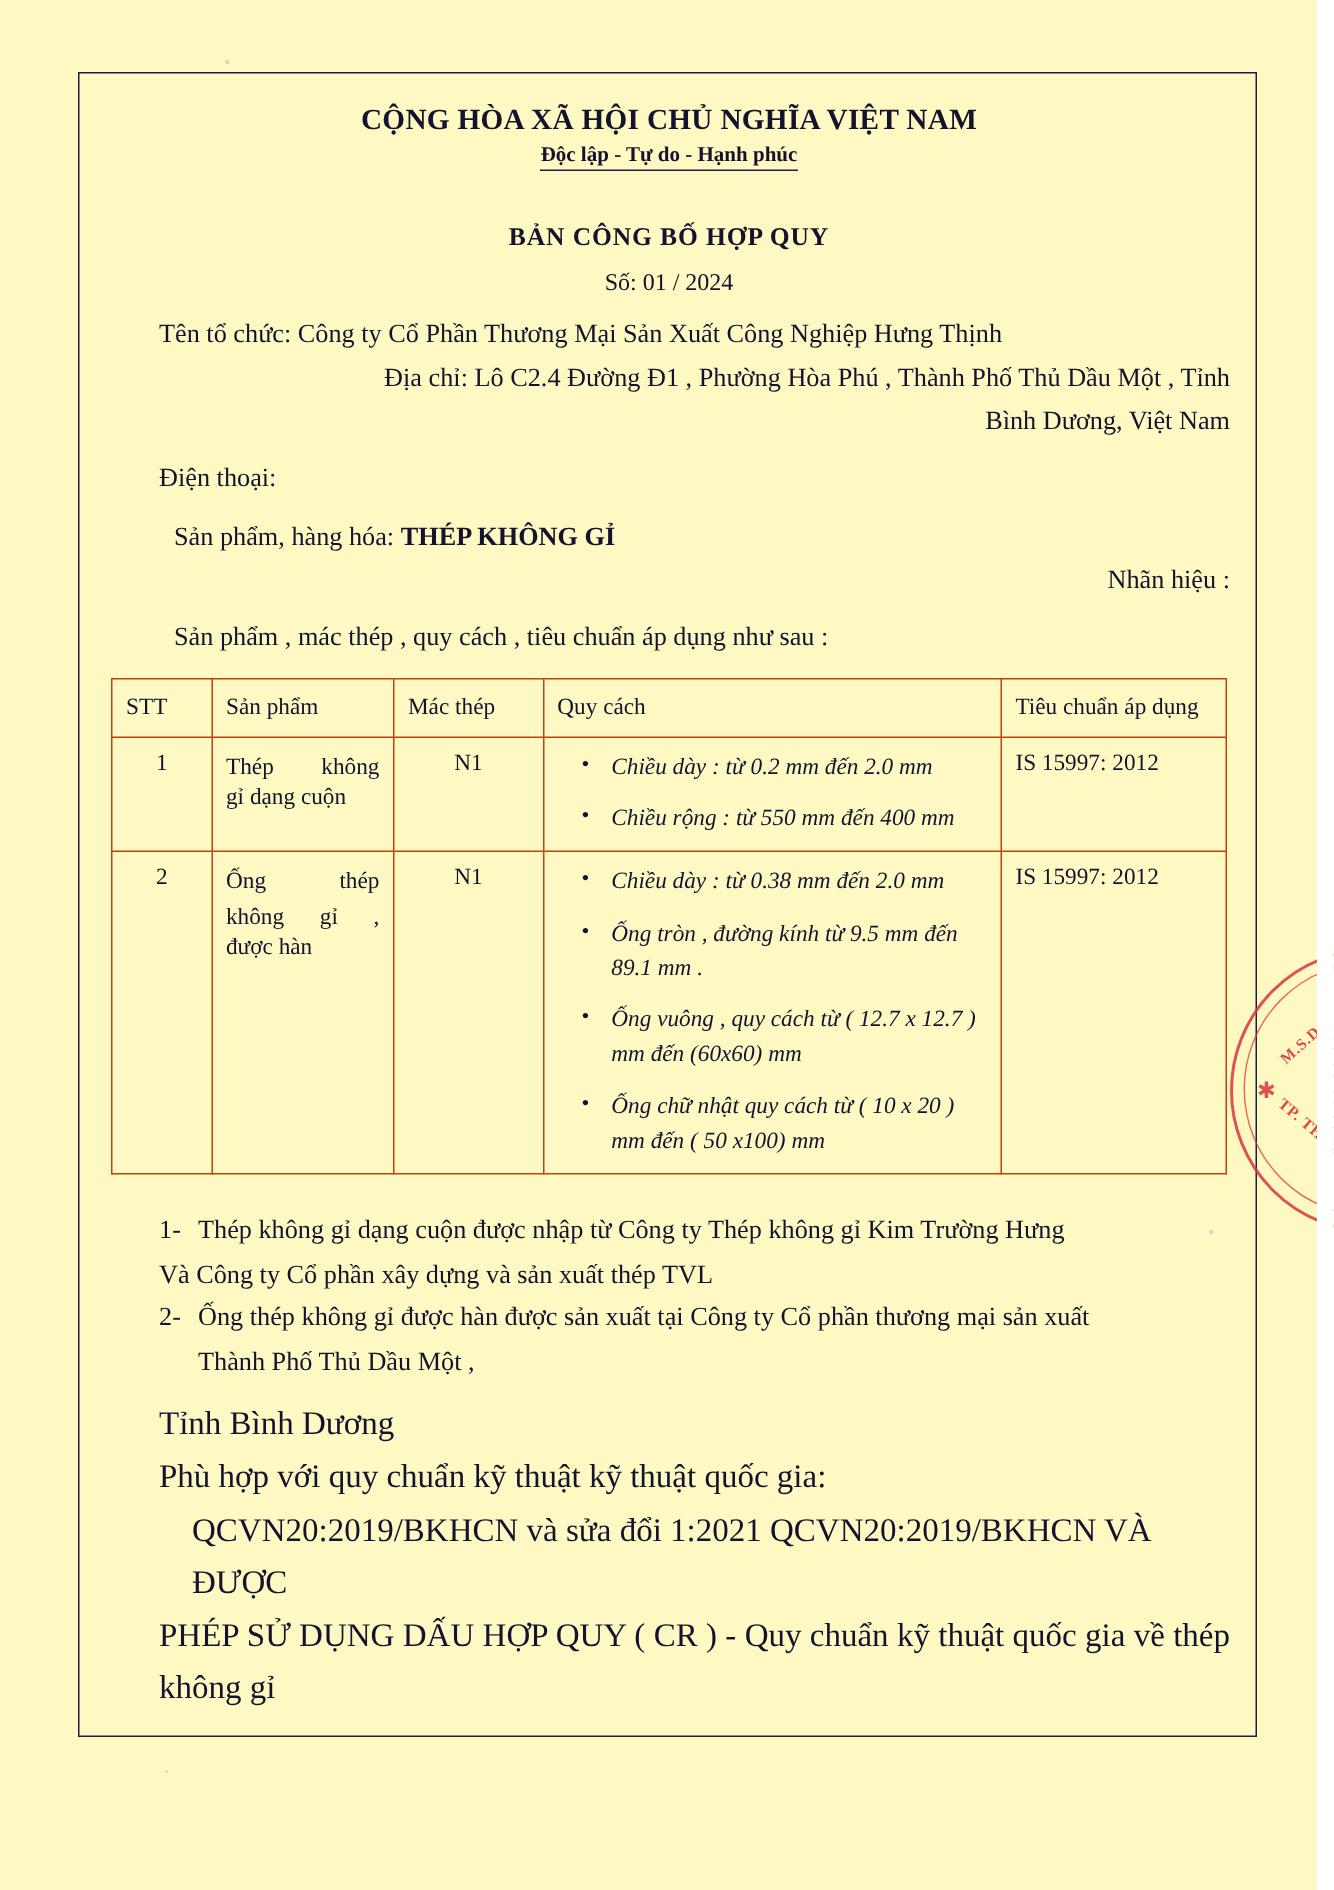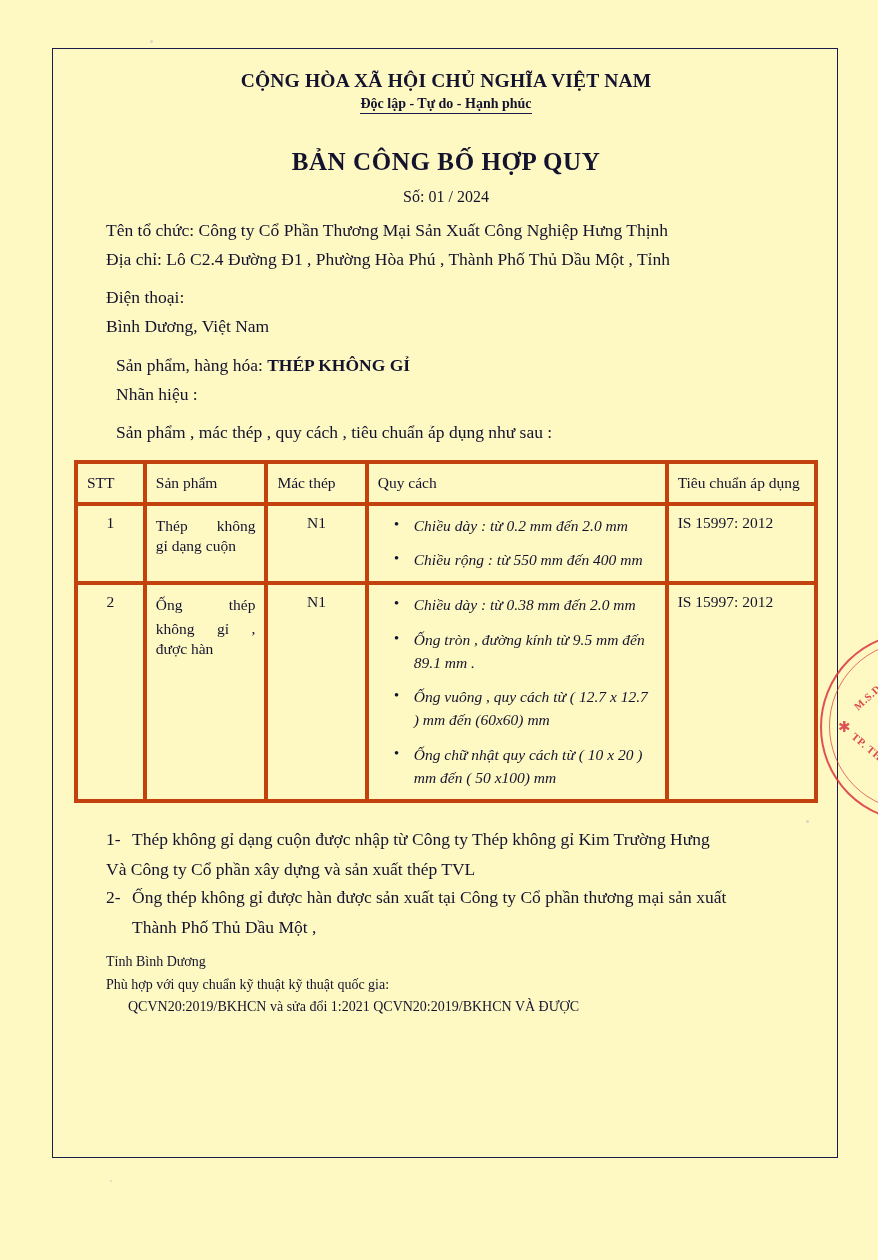--- a/index.html
+++ b/index.html
@@ -48,49 +48,49 @@
   }
   .national-sub {
     font-size: 14px;
     font-weight: bold;
     margin-top: 4px;
     display: inline-block;
     border-bottom: 1.4px solid #1c1c4a;
     padding-bottom: 1px;
   }
   .doc-title {
-    font-size: 25px;
+    font-size: 17px;
     font-weight: bold;
     margin-top: 34px;
     letter-spacing: .6px;
   }
   .doc-number {
     font-size: 16px;
     margin-top: 12px;
   }
 
   .para {
     font-size: 17.5px;
     line-height: 1.55;
     margin-top: 11px;
     padding-left: 34px;
   }
-  .para.tight { margin-top: 2px; }
+  .para.tight { margin-top: 2px; text-align: right; }
   .para.indent2 { padding-left: 44px; }
   .para b { font-weight: bold; }
 
   table.spec {
     margin-top: 14px;
     margin-left: 2px;
     border-collapse: collapse;
     width: 744px;
     font-size: 15.5px;
   }
   table.spec th, table.spec td {
-    border: 4px solid #c2410c;
+    border: 1px solid #c2410c;
     vertical-align: top;
     padding: 8px 9px;
     font-weight: normal;
   }
   table.spec thead th {
     padding-top: 10px;
     padding-bottom: 10px;
     text-align: left;
   }
   .c-stt { width: 52px; text-align: center; }
@@ -144,21 +144,21 @@
   }
   .note-body { flex: 1; }
   .note-cont {
     padding-left: 0;
   }
   .note-cont2 { padding-left: 26px; }
 
   .closing {
     margin-top: 10px;
     padding-left: 34px;
-    font-size: 14px;
+    font-size: 22px;
     line-height: 1.6;
   }
   .closing .lvl2 { padding-left: 22px; }
   .closing .full { padding-left: 0; text-align: justify; }
 
   
   .stamp {
     position: absolute;
     left: 820px;
     top: 632px;
@@ -244,22 +244,22 @@
 
     <div class="center">
       <div class="national-title">CỘNG HÒA XÃ HỘI CHỦ NGHĨA VIỆT NAM</div>
       <div><span class="national-sub">Độc lập - Tự do - Hạnh phúc</span></div>
       <div class="doc-title">BẢN CÔNG BỐ HỢP QUY</div>
       <div class="doc-number">Số: 01 / 2024</div>
     </div>
 
     <div class="para">Tên tổ chức: Công ty Cổ Phần Thương Mại Sản Xuất Công Nghiệp Hưng Thịnh</div>
     <div class="para tight">Địa chỉ: Lô C2.4 Đường Đ1 , Phường Hòa Phú , Thành Phố Thủ Dầu Một , Tỉnh</div>
+    <div class="para tight">Bình Dương, Việt Nam</div>
     <div class="para">Điện thoại:</div>
-    <div class="para tight">Bình Dương, Việt Nam</div>
 
     <div class="para indent2">
       <span>Sản phẩm, hàng hóa: </span><b>THÉP KHÔNG GỈ</b>
     </div>
     <div class="para indent2 tight">Nhãn hiệu :</div>
     <div class="para indent2">Sản phẩm , mác thép , quy cách , tiêu chuẩn áp dụng như sau :</div>
 
     <table class="spec">
       <thead>
         <tr>
@@ -322,20 +322,21 @@
           <div>Ống thép không gỉ được hàn được sản xuất tại Công ty Cổ phần thương mại sản xuất</div>
         </div>
       </div>
       <div class="note-cont2">Thành Phố Thủ Dầu Một ,</div>
     </div>
 
     <div class="closing">
       <div>Tỉnh Bình Dương</div>
       <div>Phù hợp với quy chuẩn kỹ thuật kỹ thuật quốc gia:</div>
       <div class="lvl2">QCVN20:2019/BKHCN và sửa đổi 1:2021  QCVN20:2019/BKHCN VÀ ĐƯỢC</div>
+      <div class="full">PHÉP SỬ DỤNG DẤU HỢP QUY ( CR ) -  Quy chuẩn kỹ thuật quốc gia về thép không gỉ</div>
     </div>
 
   </div>
 
   <div class="stamp">
     <div class="ring"></div>
     <div class="ring2"></div>
     <div class="star">✱</div>
     <div class="arc-top">M.S.D.N: 3702266</div>
     <div class="arc-bottom">TP. THỦ DẦU MỘ</div>

